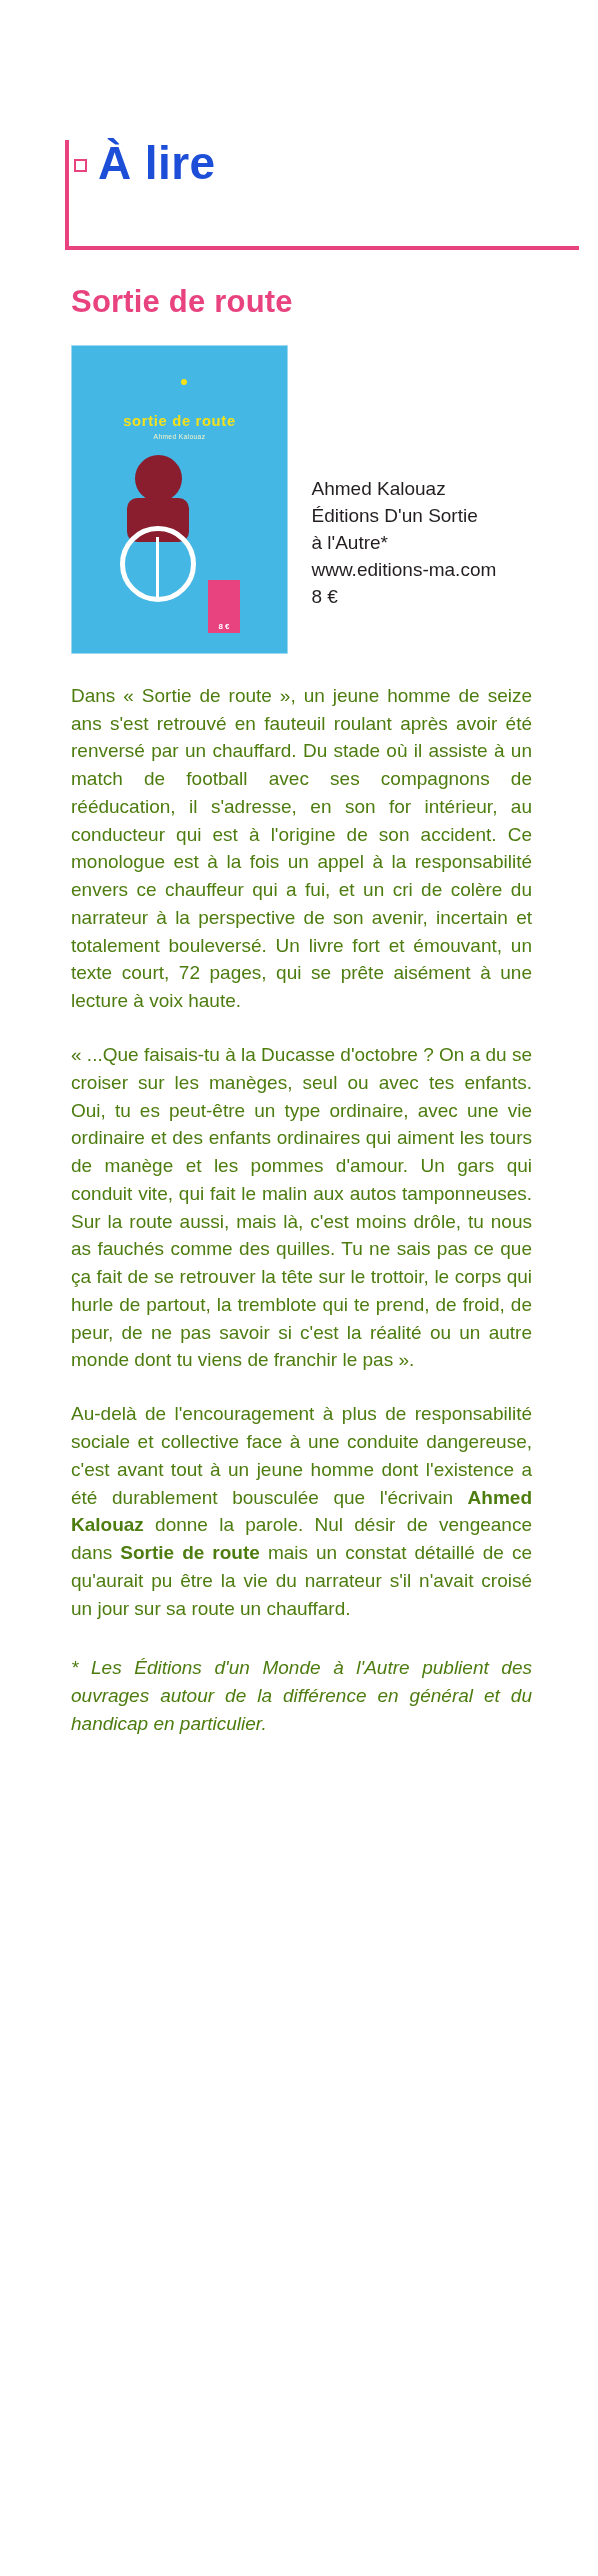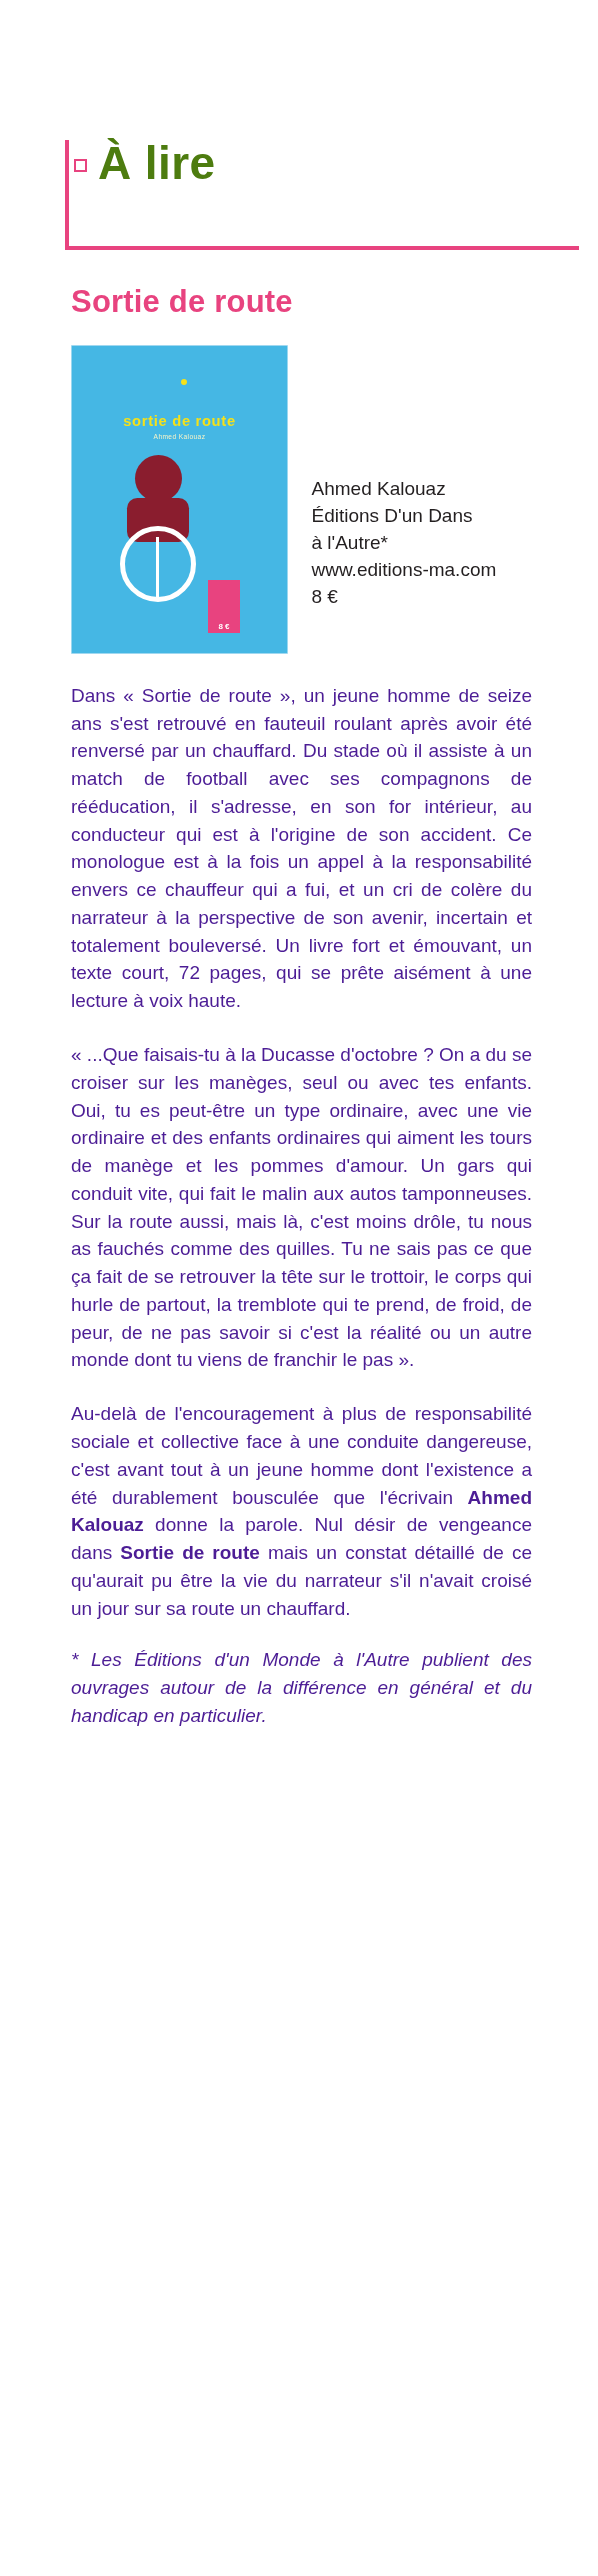--- a/index.html
+++ b/index.html
@@ -54,21 +54,21 @@
     height: 13.2px;
     border: 2.2px solid #e8437f;
     box-sizing: border-box;
   }
   .header-title {
     position: absolute;
     left: 98px;
     top: 13.2px;
     font-size: 46px;
     font-weight: bold;
-    color: #4d7c0f;
+    color: #1d4ed8;
     letter-spacing: 0.4px;
     line-height: 1.1;
   }
 
   
   .article-title {
     margin: 41px 0 0 71px;
     font-size: 31px;
     font-weight: bold;
     color: #e8437f;
@@ -199,30 +199,30 @@
   
   .body-col {
     width: 461px;
     margin: 0 0 0 71px;
   }
   p.body-par {
     margin: 26.4px 0 0 0;
     font-size: 19px;
     line-height: 1.46;
     text-align: justify;
-    color: #4c1d95;
+    color: #4d7c0f;
   }
   p.body-par:first-child {
     margin-top: 28px;
   }
   p.quote {
   }
   p.footnote {
     font-style: italic;
-    margin-top: 24px;
+    margin-top: 32px;
   }
   .bold {
     font-weight: bold;
   }
   .page-edge {
     position: absolute;
     left: 0;
     top: 0;
     width: 29px;
     height: 2576px;
@@ -255,21 +255,21 @@
         <div class="head"></div>
         <div class="body"></div>
         <div class="wheel"></div>
       </div>
       <div class="cover-band"></div>
       <div class="cover-band-txt">8 €</div>
     </div>
 
     <div class="book-meta">
       <div>Ahmed Kalouaz</div>
-      <div>Éditions D'un Dans</div>
+      <div>Éditions D'un Sortie</div>
       <div>à l'Autre*</div>
       <div>www.editions-ma.com</div>
       <div>8 €</div>
     </div>
 
   </div>
 
   <div class="body-col">
 
     <p class="body-par">Dans « Sortie de route », un jeune homme de seize ans s'est retrouvé en fauteuil roulant après avoir été renversé par un chauffard. Du stade où il assiste à un match de football avec ses compagnons de rééducation, il s'adresse, en son for intérieur, au conducteur qui est à l'origine de son accident. Ce monologue est à la fois un appel à la responsabilité envers ce chauffeur qui a fui, et un cri de colère du narrateur à la perspective de son avenir, incertain et totalement bouleversé. Un livre fort et émouvant, un texte court, 72 pages, qui se prête aisément à une lecture à voix haute.</p>

